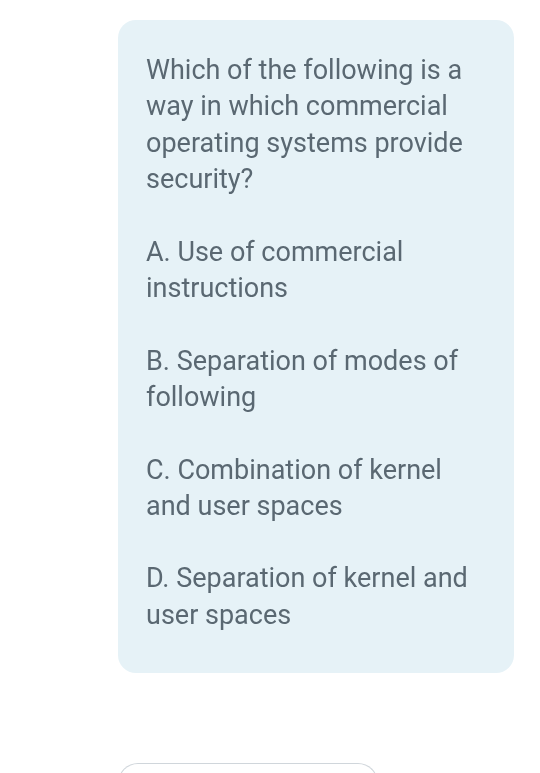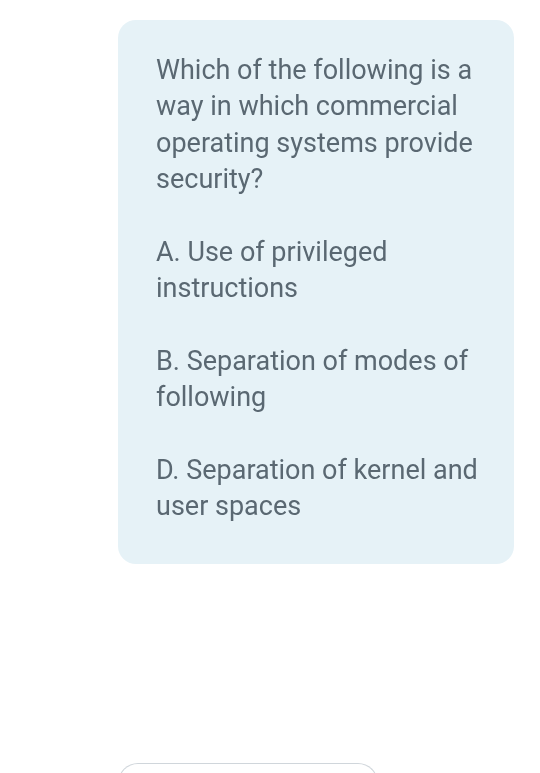--- a/index.html
+++ b/index.html
@@ -15,21 +15,21 @@
       position: relative;
       overflow: hidden;
     }
     .message-bubble {
       position: absolute;
       top: 20px;
       left: 118px;
       width: 396px;
       background: #e6f2f7;
       border-radius: 18px;
-      padding: 32px 28px 40px 38px;
+      padding: 32px 28px 40px 28px;
       color: #5a6872;
       font-size: 27px;
       line-height: 1.35;
     }
     .question-text {
       margin-bottom: 36px;
     }
     .option {
       margin-bottom: 36px;
     }
@@ -47,18 +47,19 @@
       border-top-left-radius: 24px;
       border-top-right-radius: 24px;
       background: #ffffff;
     }
   </style>
 </head>
 <body>
 
 <div class="message-bubble">
   <div class="question-text">Which of the following is a way in which commercial operating systems provide security?</div>
-  <div class="option">A. Use of privileged instructions</div>
+  <div class="option">A. Use of commercial instructions</div>
   <div class="option">B. Separation of modes of following</div>
+  <div class="option">C. Combination of kernel and user spaces</div>
   <div class="option">D. Separation of kernel and user spaces</div>
 </div>
 
 <div class="partial-pill"></div>
 
 </body></html>

